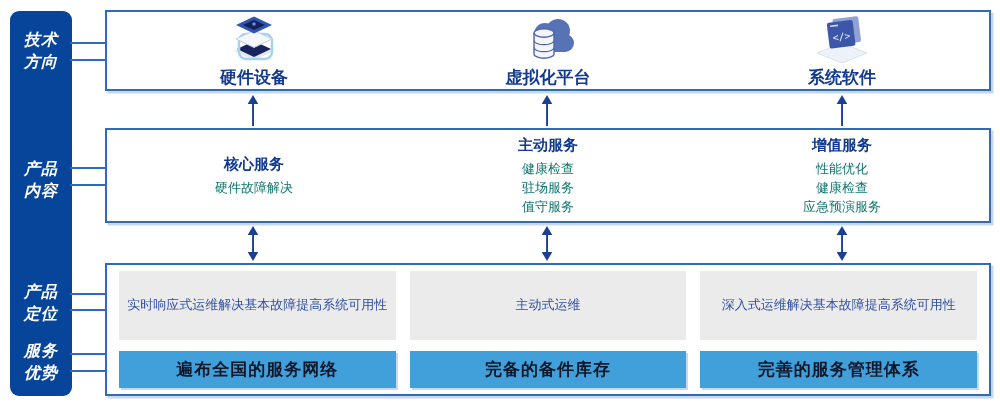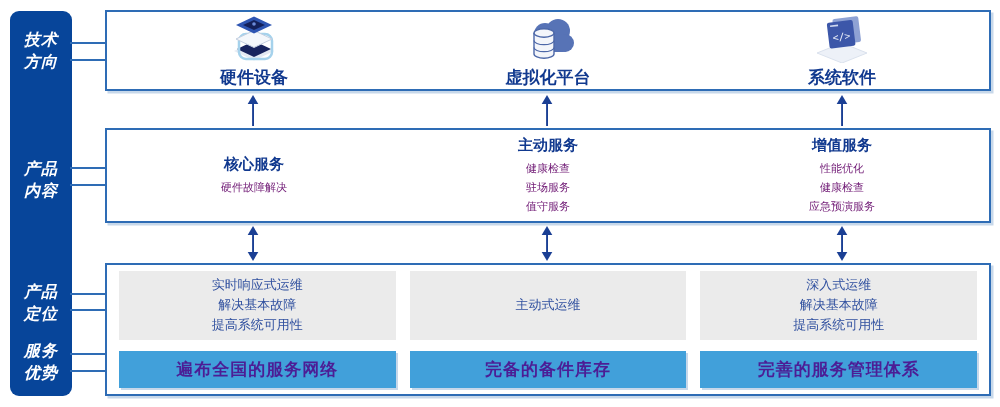--- a/index.html
+++ b/index.html
@@ -29,31 +29,31 @@
   .box1{top:10px;height:81px;align-items:center;}
   .box2{top:128px;height:95px;}
   .box3{top:263px;height:133px;padding:6px 12px;gap:14px;}
   
   .tcol{flex:1;display:flex;flex-direction:column;align-items:center;justify-content:center;}
   .tcol .ticon{height:50px;display:flex;align-items:flex-end;}
   .tlabel{font-size:17px;font-weight:bold;color:#11398F;margin-top:3px;}
   
   .ccol{flex:1;display:flex;flex-direction:column;align-items:center;justify-content:center;}
   .ctitle{font-size:15px;font-weight:bold;color:#11398F;margin-bottom:4px;}
-  .citem{font-size:11px;color:#701a75;line-height:19px;}
+  .citem{font-size:13px;color:#0f766e;line-height:19px;}
   
   .pcol{flex:1;display:flex;flex-direction:column;}
   .gray-panel{
     background:#EBEBEB;height:70px;margin-bottom:11px;
-    display:flex;flex-direction:column;align-items:center;justify-content:center;
+    display:flex;align-items:center;justify-content:center;
   }
   .gline{font-size:13px;color:#30509F;line-height:20px;}
   .adv-bar{
     background:#41A0DA;height:38px;display:flex;align-items:center;justify-content:center;
-    color:#4c1d95;font-size:17px;font-weight:bold;letter-spacing:1px;
+    color:#0f172a;font-size:17px;font-weight:bold;letter-spacing:1px;
     box-shadow:2px 2px 0 #C7D8EA;
   }
   
   .arrow{position:absolute;width:12px;}
 </style>
 </head>
 <body>
 
 <div class="stage">
 

